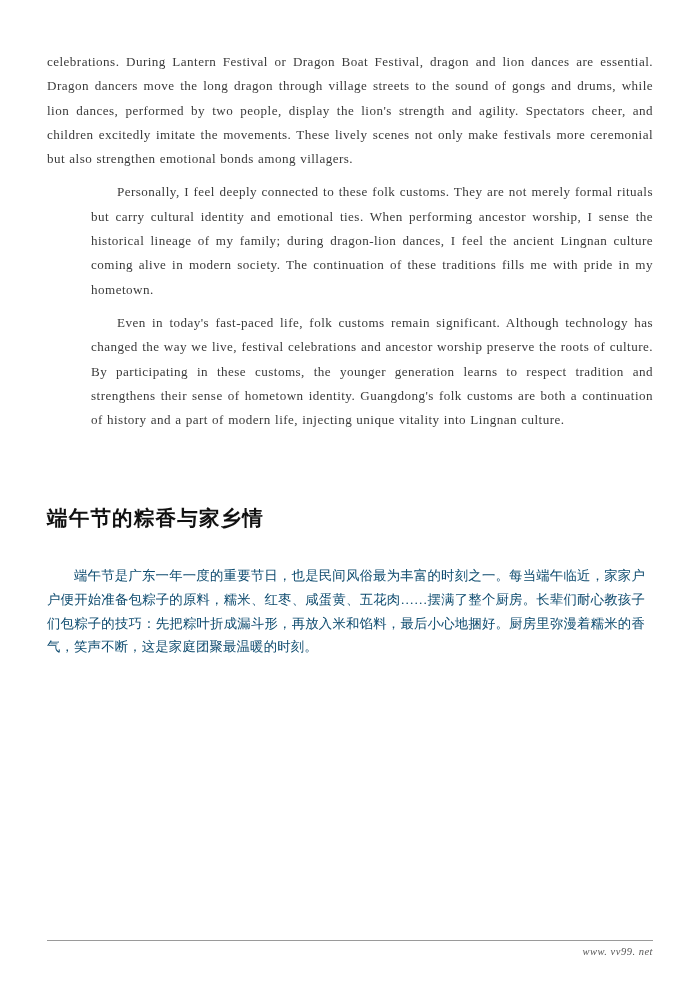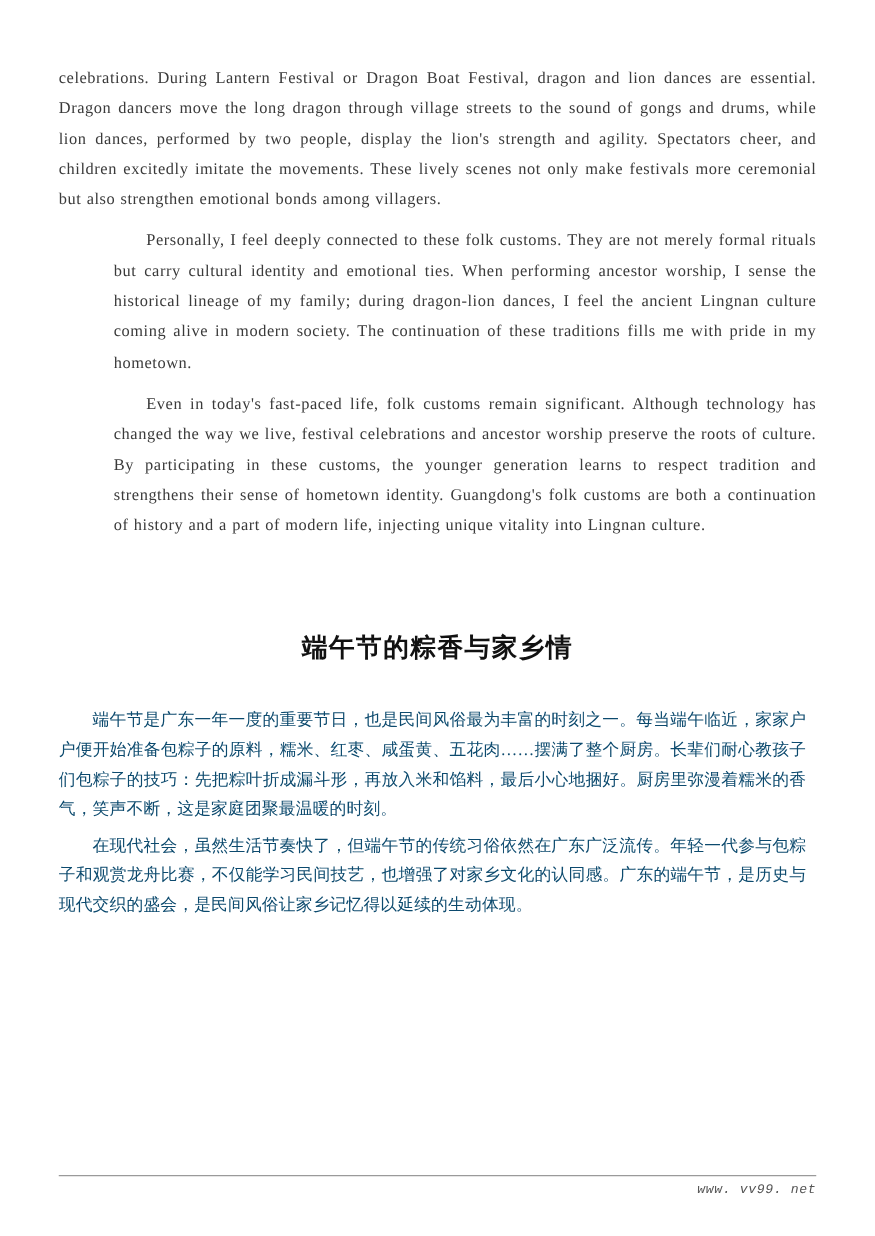--- a/index.html
+++ b/index.html
@@ -68,21 +68,20 @@
   .en-para:last-of-type {
     margin-bottom: 0;
   }
 
   
   .cn-heading {
     font-family: "Liberation Serif", "DejaVu Serif", serif;
     font-size: 20.5px;
     font-weight: bold;
     color: #111111;
-    text-align: center;
     letter-spacing: 1.2px;
     margin: 0;
     padding: 0;
   }
 
   .cn-para {
     font-family: "Liberation Serif", "DejaVu Serif", serif;
     font-size: 13.4px;
     line-height: 23.6px;
     color: #0c4a6e;
@@ -108,21 +107,21 @@
     top: 940px;
     width: 606px;
     height: 1px;
     background: #9a9a9a;
     z-index: 3;
   }
   .footer-url {
     position: absolute;
     right: 47px;
     top: 946px;
-    font-family: Liberation Mono, monospace;
+    font-family: Liberation Serif, serif;
     font-style: italic;
     font-size: 10.5px;
     letter-spacing: 0.5px;
     color: #555555;
     z-index: 3;
     white-space: nowrap;
   }
 </style>
 </head>
 <body>
@@ -141,21 +140,20 @@
     <div class="gap-before-heading"></div>
 
     <h2 class="cn-heading">端午节的粽香与家乡情</h2>
 
     <div class="gap-after-heading"></div>
 
     <p class="cn-para">端午节是广东一年一度的重要节日，也是民间风俗最为丰富的时刻之一。每当端午临近，家家户户便开始准备包粽子的原料，糯米、红枣、咸蛋黄、五花肉……摆满了整个厨房。长辈们耐心教孩子们包粽子的技巧：先把粽叶折成漏斗形，再放入米和馅料，最后小心地捆好。厨房里弥漫着糯米的香气，笑声不断，这是家庭团聚最温暖的时刻。</p>
 
 
 
-    <p class="cn-para">在现代社会，虽然生活节奏快了，但端午节的传统习俗依然在广东广泛流传。年轻一代参与包粽子和观赏龙舟比赛，不仅能学习民间技艺，也增强了对家乡文化的认同感。广东的端午节，是历史与现代交织的盛会，是民间风俗让家乡记忆得以延续的生动体现。</p>
 
   </div>
 
   <div class="footer-rule"></div>
 
   <div class="footer-url">www. vv99. net</div>
 
 </div>
 
 </body></html>

